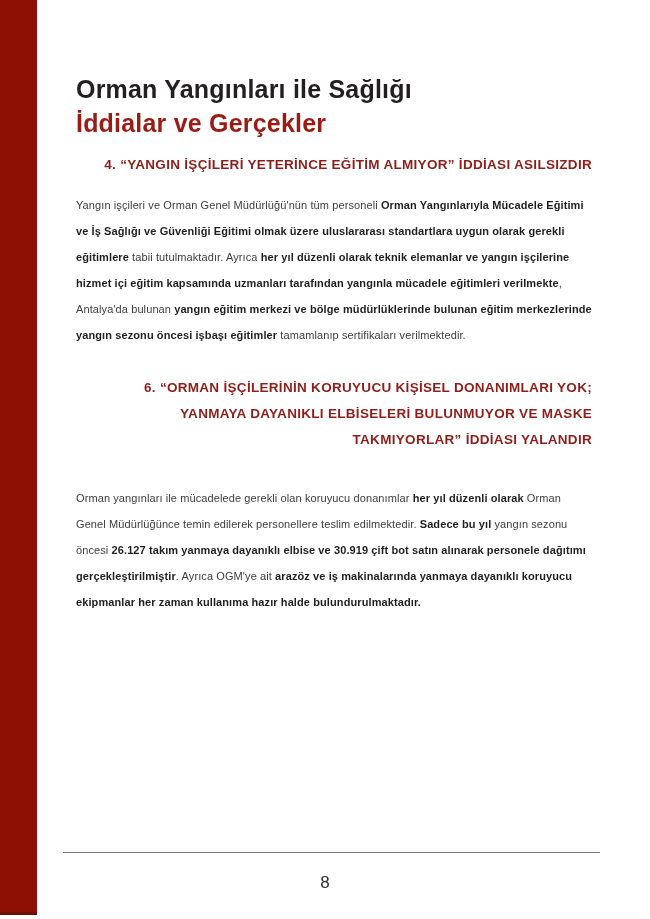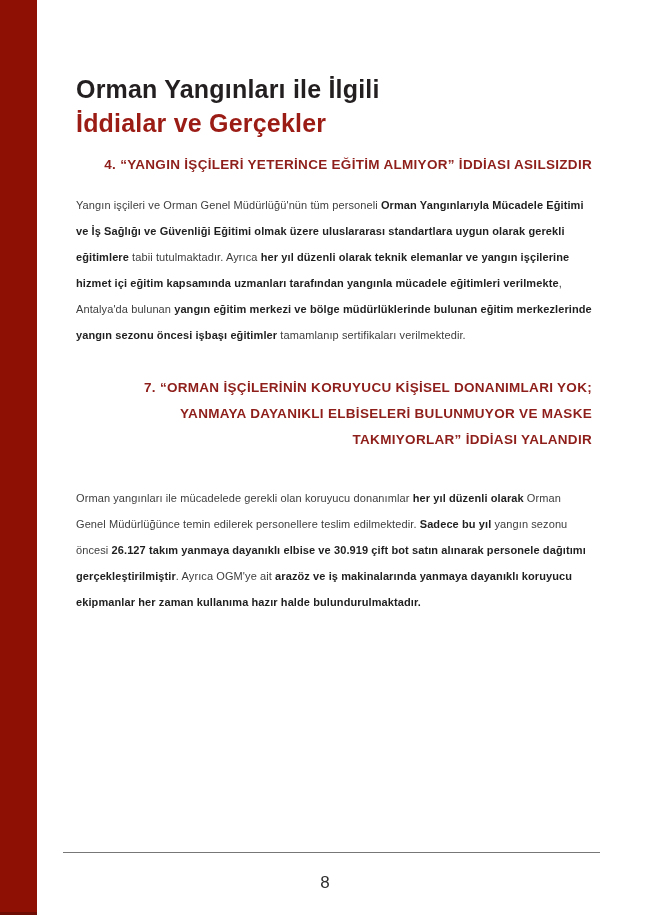--- a/index.html
+++ b/index.html
@@ -89,29 +89,29 @@
   }
 </style>
 </head>
 <body>
 
 <div class="page">
   <div class="accent-bar"></div>
 
   <div class="content">
     <h1 class="page-title">
-      <span class="title-black">Orman Yangınları ile İlgili</span>
+      <span class="title-black">Orman Yangınları ile Sağlığı</span>
       <span class="title-red">İddialar ve Gerçekler</span>
     </h1>
 
     <h2 class="section-heading">4. “YANGIN İŞÇİLERİ YETERİNCE EĞİTİM ALMIYOR” İDDİASI ASILSIZDIR</h2>
 
     <p class="body-paragraph"><span>Yangın işçileri ve Orman Genel Müdürlüğü'nün tüm personeli </span><strong>Orman Yangınlarıyla Mücadele Eğitimi ve İş Sağlığı ve Güvenliği Eğitimi olmak üzere uluslararası standartlara uygun olarak gerekli eğitimlere</strong><span> tabii tutulmaktadır. Ayrıca </span><strong>her yıl düzenli olarak teknik elemanlar ve yangın işçilerine hizmet içi eğitim kapsamında uzmanları tarafından yangınla mücadele eğitimleri verilmekte</strong><span>, Antalya'da bulunan </span><strong>yangın eğitim merkezi ve bölge müdürlüklerinde bulunan eğitim merkezlerinde yangın sezonu öncesi işbaşı eğitimler</strong><span> tamamlanıp sertifikaları verilmektedir.</span></p>
 
-    <h2 class="section-heading second">7. “ORMAN İŞÇİLERİNİN KORUYUCU KİŞİSEL DONANIMLARI YOK; YANMAYA DAYANIKLI ELBİSELERİ BULUNMUYOR VE MASKE TAKMIYORLAR” İDDİASI YALANDIR</h2>
+    <h2 class="section-heading second">6. “ORMAN İŞÇİLERİNİN KORUYUCU KİŞİSEL DONANIMLARI YOK; YANMAYA DAYANIKLI ELBİSELERİ BULUNMUYOR VE MASKE TAKMIYORLAR” İDDİASI YALANDIR</h2>
 
     <p class="body-paragraph second"><span>Orman yangınları ile mücadelede gerekli olan koruyucu donanımlar </span><strong>her yıl düzenli olarak</strong><span> Orman Genel Müdürlüğünce temin edilerek personellere teslim edilmektedir. </span><strong>Sadece bu yıl</strong><span> yangın sezonu öncesi </span><strong>26.127 takım yanmaya dayanıklı elbise ve 30.919 çift bot satın alınarak personele dağıtımı gerçekleştirilmiştir</strong><span>. Ayrıca OGM'ye ait </span><strong>arazöz ve iş makinalarında yanmaya dayanıklı koruyucu ekipmanlar her zaman kullanıma hazır halde bulundurulmaktadır.</strong></p>
   </div>
 
   <div class="footer-divider"></div>
 
   <div class="page-number">8</div>
 </div>
 
 </body></html>

